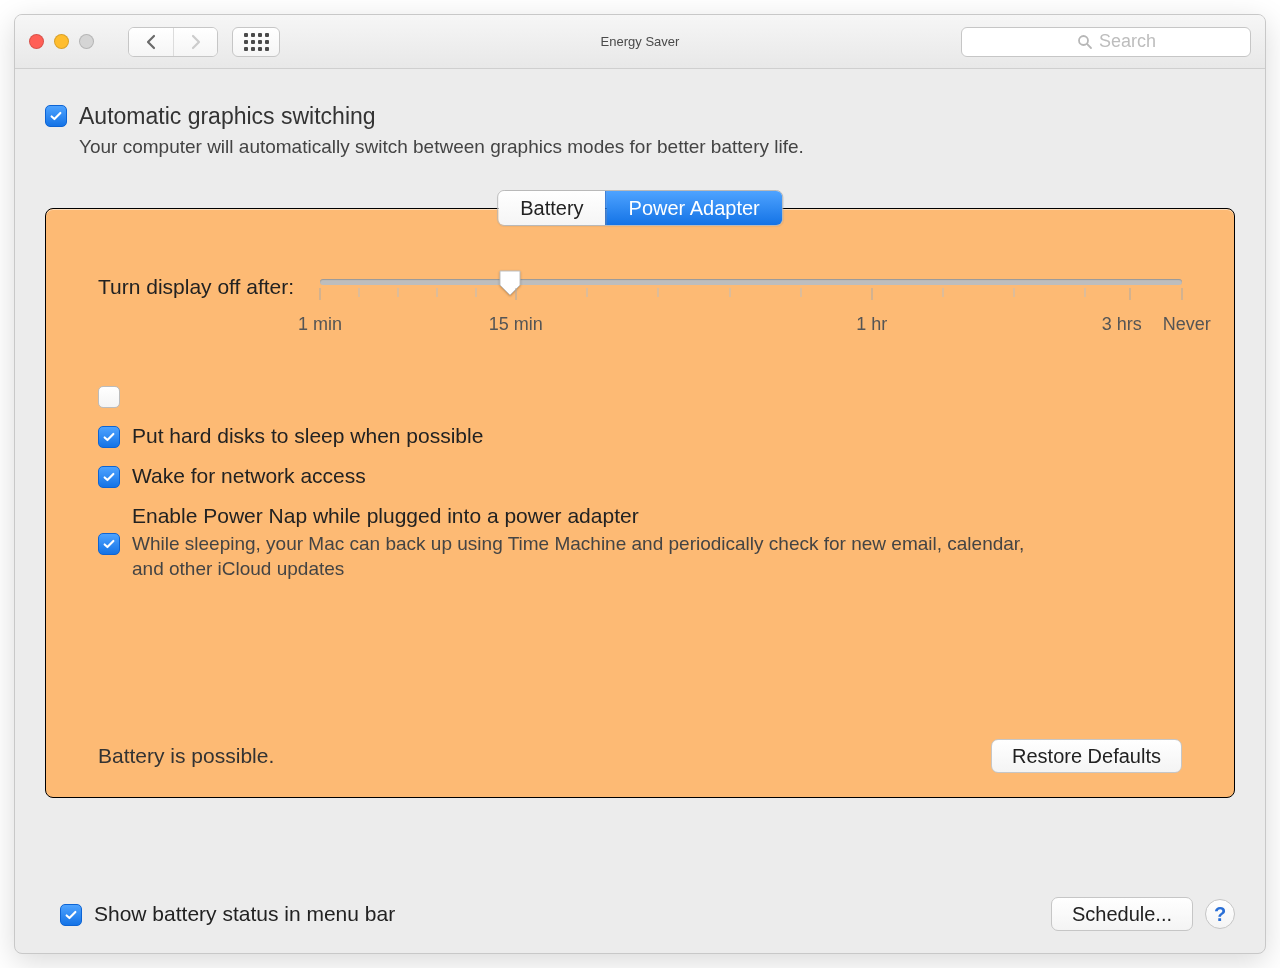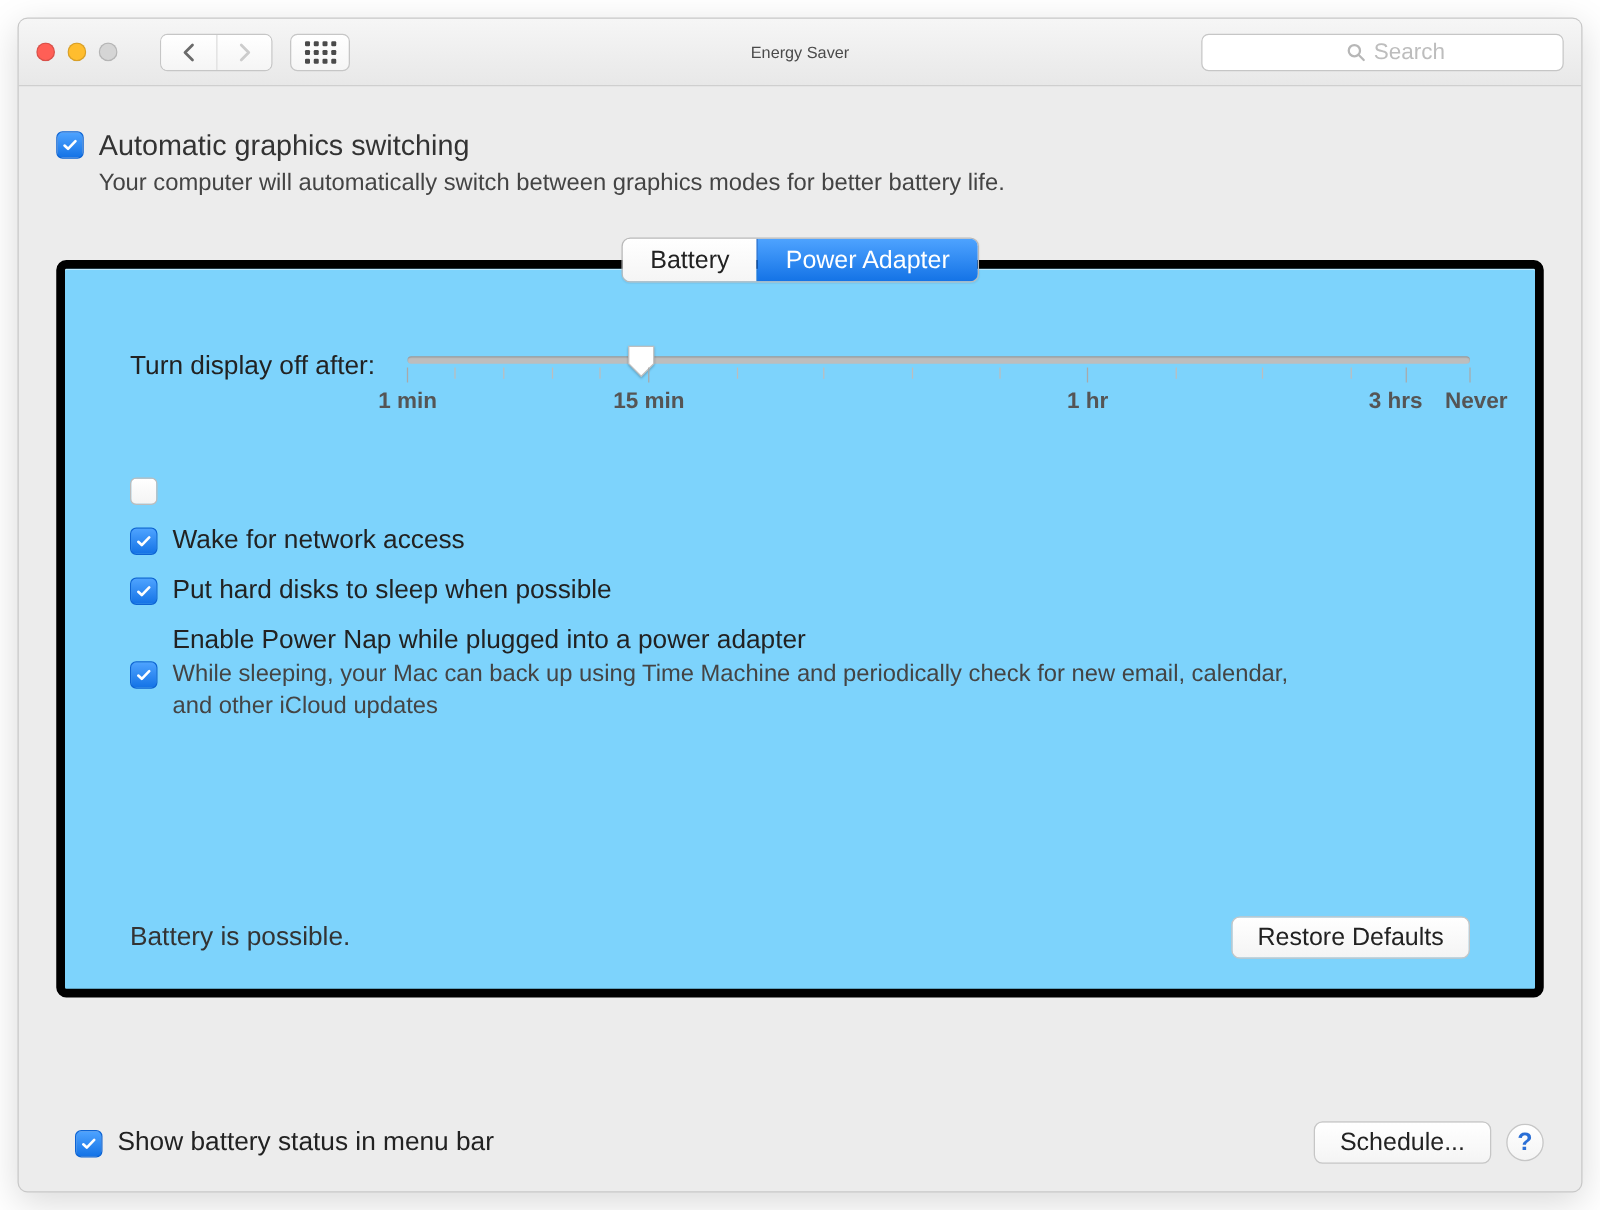--- a/index.html
+++ b/index.html
@@ -107,23 +107,23 @@
     box-shadow: 0 1px 1px rgba(0,0,0,0.05);
   }
   .seg-btn {
     padding: 0 22px; font-size: 20px; display: flex; align-items: center;
     background: linear-gradient(#ffffff,#f5f5f5); color: #222;
   }
   .seg-btn.active { background: linear-gradient(#4ea3ff,#1473e6); color: #fff; }
   .seg-btn + .seg-btn { border-left: 1px solid #b9b9b9; }
   .seg-btn.active + .seg-btn, .seg-btn + .seg-btn.active { border-left-color: #0d64d4; }
   .panel {
-    border: 7px solid #000000;
+    border: 1px solid #000000;
     border-radius: 8px;
-    background: #7dd3fc;
+    background: #fdba74;
     padding: 70px 52px 28px 52px;
     box-shadow: inset 0 1px 0 rgba(255,255,255,0.5);
     position: relative;
     min-height: 590px;
   }
   .slider-row { display: flex; align-items: flex-start; gap: 26px; }
   .slider-label { font-size: 21px; color: #222; white-space: nowrap; margin-top: -4px;}
   .slider-area { flex: 1; }
   .slider-track {
     position: relative; height: 6px; background: #bdbdbd; border-radius: 3px;
@@ -131,21 +131,21 @@
   }
   .slider-thumb {
     position: absolute; top: -10px; width: 24px; height: 28px;
     transform: translateX(-50%);
     left: 22%;
   }
   .slider-thumb svg { filter: drop-shadow(0 1px 1px rgba(0,0,0,0.25)); }
   .ticks { position: relative; height: 14px; margin-top: 3px; }
   .tick { position: absolute; width: 1px; height: 9px; background: #bdbdbd; top: 0; transform: translateX(-50%); }
   .tick.major { height: 12px; background: #a9a9a9; }
-  .tick-labels { position: relative; height: 22px; margin-top: 2px; font-size: 18px; color: #555; font-weight: bold; }
+  .tick-labels { position: relative; height: 22px; margin-top: 12px; font-size: 18px; color: #555; }
   .tick-label { position: absolute; transform: translateX(-50%); white-space: nowrap; }
   .options { margin-top: 48px; display: flex; flex-direction: column; gap: 16px; }
   .opt-label { font-size: 21px; color: #222; }
   .opt-desc { font-size: 19px; color: #444; margin-top: 4px; max-width: 910px; line-height: 1.3; }
   .panel-footer {
     position: absolute; bottom: 24px; left: 52px; right: 52px;
     display: flex; align-items: center; justify-content: space-between;
   }
   .status-text { font-size: 21px; color: #333; }
   .mac-btn {
@@ -276,29 +276,29 @@
         <div class="options">
           <div class="checkbox-row">
             <div class="checkbox unchecked"></div>
           </div>
           <div class="checkbox-row">
             <div class="checkbox checked">
               <svg viewBox="0 0 16 16">
                   <path d="M3 8.5 L6.2 11.5 L13 4.5" fill="none" stroke="#fff" stroke-width="2.4" stroke-linecap="round" stroke-linejoin="round"></path>
                 </svg>
             </div>
-            <span class="opt-label">Wake for network access</span>
+            <span class="opt-label">Put hard disks to sleep when possible</span>
           </div>
           <div class="checkbox-row">
             <div class="checkbox checked">
               <svg viewBox="0 0 16 16">
                   <path d="M3 8.5 L6.2 11.5 L13 4.5" fill="none" stroke="#fff" stroke-width="2.4" stroke-linecap="round" stroke-linejoin="round"></path>
                 </svg>
             </div>
-            <span class="opt-label">Put hard disks to sleep when possible</span>
+            <span class="opt-label">Wake for network access</span>
           </div>
           <div class="checkbox-row" style="align-items:center;">
             <div class="checkbox checked">
               <svg viewBox="0 0 16 16">
                   <path d="M3 8.5 L6.2 11.5 L13 4.5" fill="none" stroke="#fff" stroke-width="2.4" stroke-linecap="round" stroke-linejoin="round"></path>
                 </svg>
             </div>
             <div>
               <div class="opt-label">Enable Power Nap while plugged into a power adapter</div>
               <div class="opt-desc">While sleeping, your Mac can back up using Time Machine and periodically check for new email, calendar, and other iCloud updates</div>

